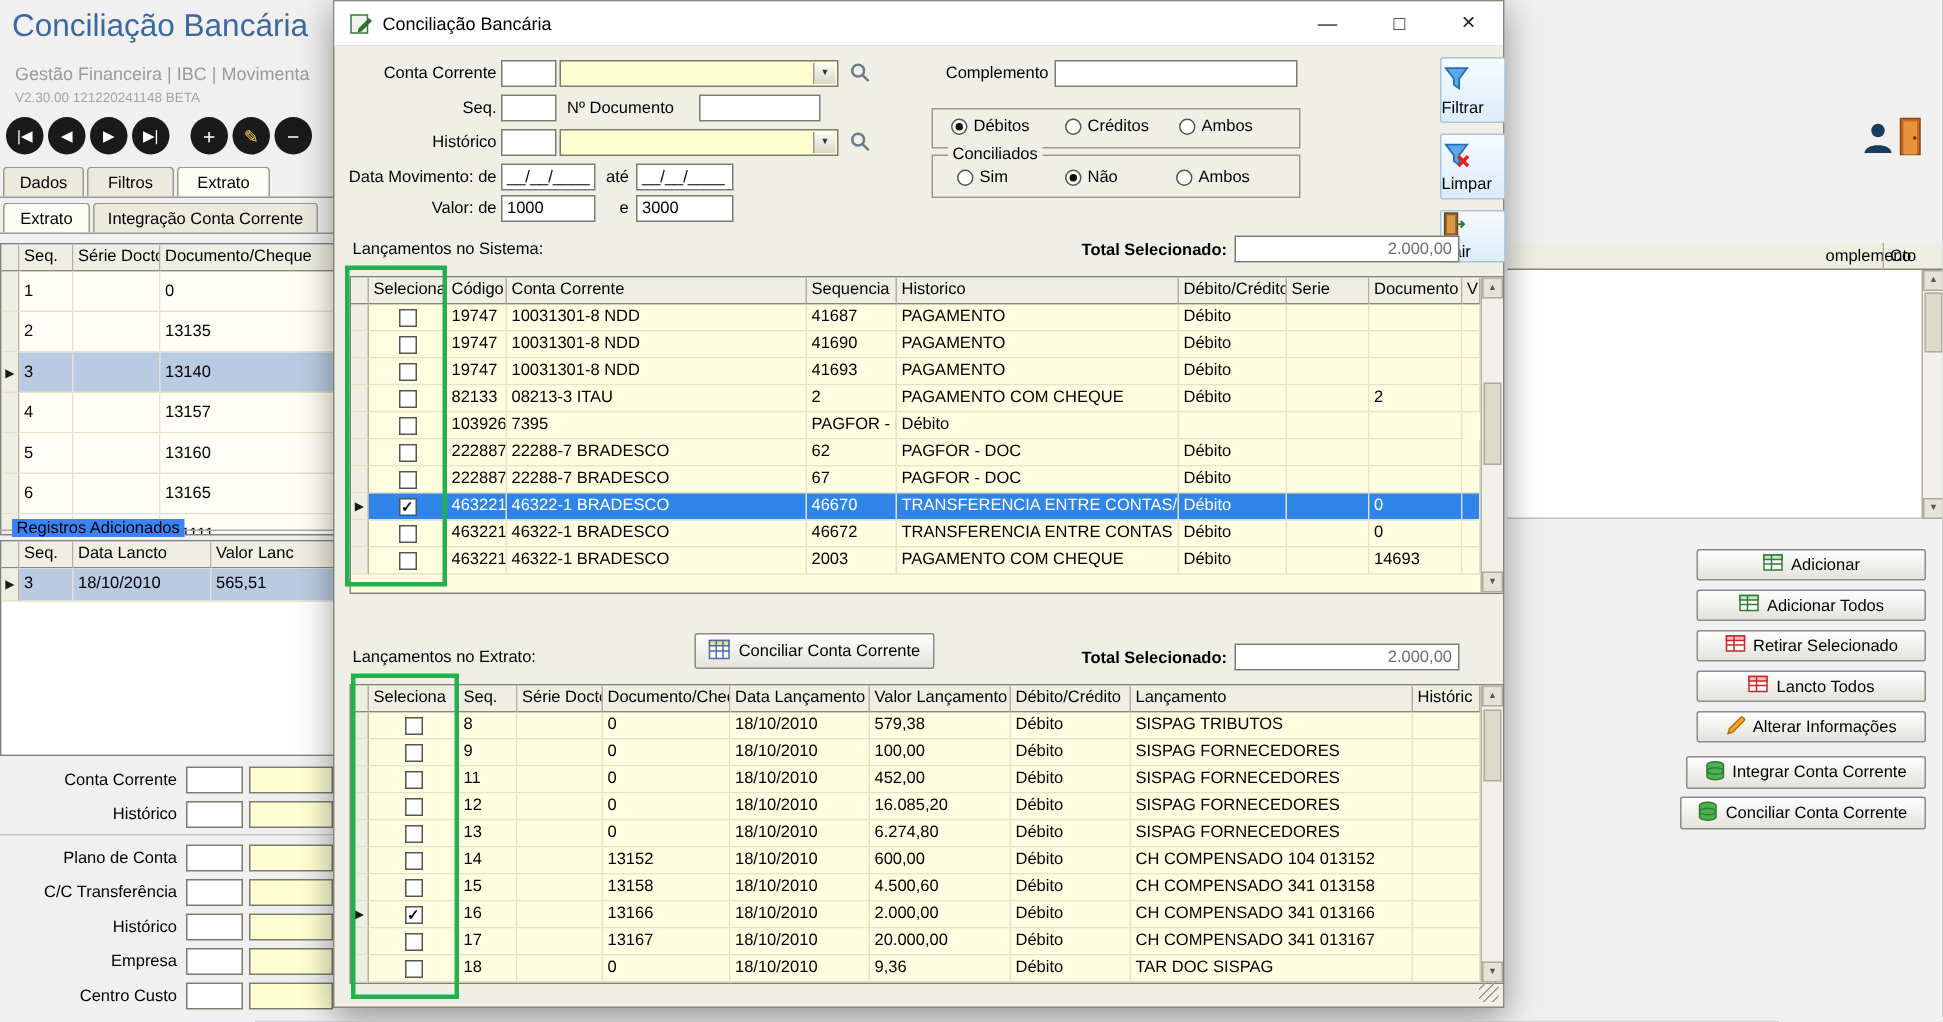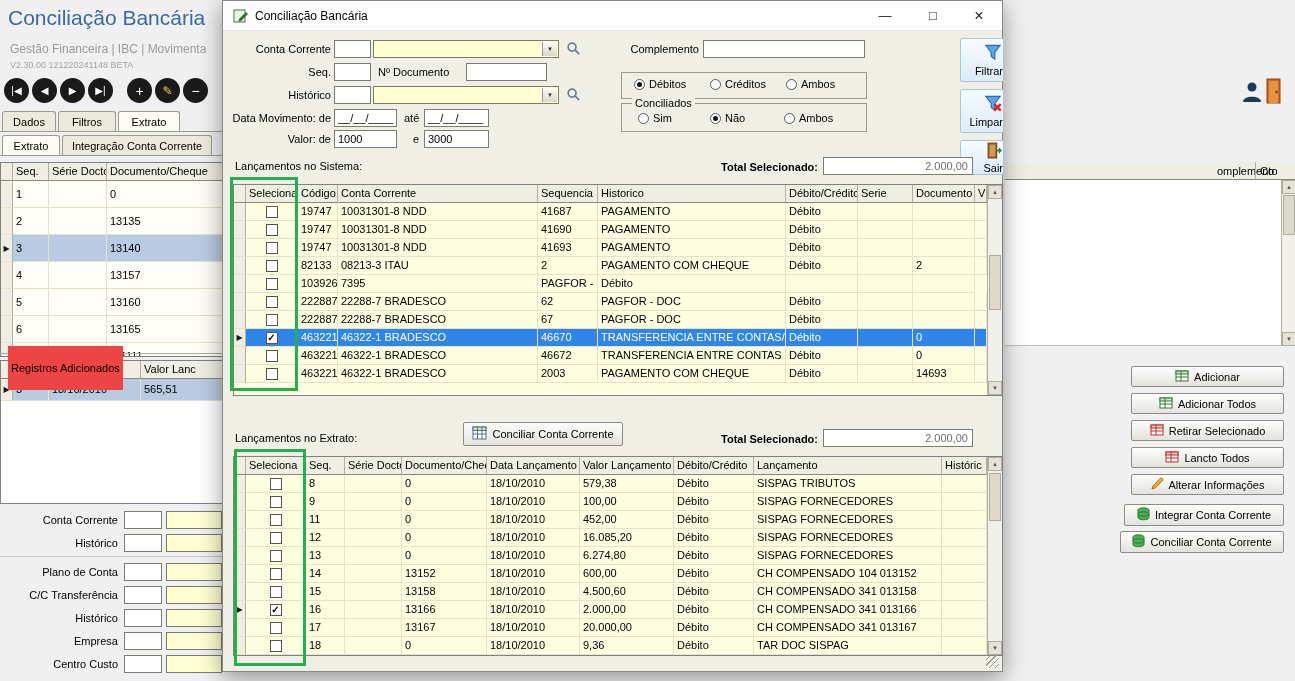--- a/index.html
+++ b/index.html
@@ -52,21 +52,21 @@
 .inp.yellow{background:#ffffd2}
 .dd{position:absolute;right:1px;top:1px;width:15px;height:14px;background:linear-gradient(#fbfbf8,#d9d7c8);border-left:1px solid #9a998c;display:flex;align-items:center;justify-content:center}
 .dd::after{content:"▼";font-size:6px;color:#333}
 .flabel{text-align:right;white-space:nowrap}
 .radio{width:11px;height:11px;border:1px solid #555;border-radius:50%;background:#fff;display:inline-block;position:relative;flex:none}
 .radio.on::after{content:"";position:absolute;left:2px;top:2px;width:5px;height:5px;border-radius:50%;background:#111}
 .ropt{position:absolute;display:flex;align-items:center;gap:4px;white-space:nowrap}
 .gbox{position:absolute;border:1px solid #9b9a8c}
 .gcap{position:absolute;background:#f0efe6;padding:0 3px;white-space:nowrap}
 .btn{background:linear-gradient(#fefefe,#e3e2dc);border:1px solid #8c8c84;border-radius:2px;display:flex;align-items:center;justify-content:center;gap:5px;white-space:nowrap}
-.sbtn{background:linear-gradient(#f6fbff,#dcecf9);border:1px solid #a7c7e0;border-radius:2px;display:flex;flex-direction:column;align-items:flex-end;justify-content:center;gap:1px}
+.sbtn{background:linear-gradient(#f6fbff,#dcecf9);border:1px solid #a7c7e0;border-radius:2px;display:flex;flex-direction:column;align-items:flex-start;justify-content:center;gap:1px}
 .loupe{background:transparent;border:0;display:flex;align-items:center;justify-content:center}
 
 
 .dialog{background:#f0efe6;border:1px solid #88887e;box-shadow:0 6px 22px rgba(0,0,0,.4)}
 .tbar{position:absolute;left:0;top:0;right:0;height:30px;background:#fff;border-bottom:1px solid #e2e2e2}
 .wbtn{position:absolute;top:0;width:44px;height:29px;display:flex;align-items:center;justify-content:center;font-size:13px;color:#222}
 .anno{position:absolute;border:3px solid #23b14d;pointer-events:none;z-index:50}
 .totalbox{background:#fff;border:1px solid #7b7b6f;height:18px;padding:2px 4px;text-align:right;color:#6e6e6e}
 .grip{position:absolute;right:3px;bottom:3px;width:13px;height:13px;background:repeating-linear-gradient(135deg,transparent 0 3px,#9c9c92 3px 4px)}
 </style>
@@ -178,21 +178,21 @@
         <div class="grow gb gr">
           <div class="cell ind"></div>
           <div class="cell">7</div>
           <div class="cell"></div>
           <div class="cell">111111</div>
         </div>
       </div>
   </div>
 
   <div class="abs" style="left:0;top:353px;width:222px;height:1px;background:#a8a8a8"></div>
-  <div class="abs" style="left:8px;top:346px;background:#ef4444;padding:16px 3px;z-index:2">Registros Adicionados</div>
+  <div class="abs" style="left:8px;top:346px;background:#3b82f6;padding:0 3px;z-index:2">Registros Adicionados</div>
   <div class="abs grid rgrid" style="left:0;top:360px;width:223px;height:144px;background:#fff">
     <div class="ghead grow gg">
       <div class="hc ind"></div>
       <div class="hc">Seq.</div>
       <div class="hc">Data Lancto</div>
       <div class="hc">Valor Lanc</div>
     </div>
     <div class="gbody" style="width:223px;background:#fff">
 
     <div class="grow gg gr sel">

